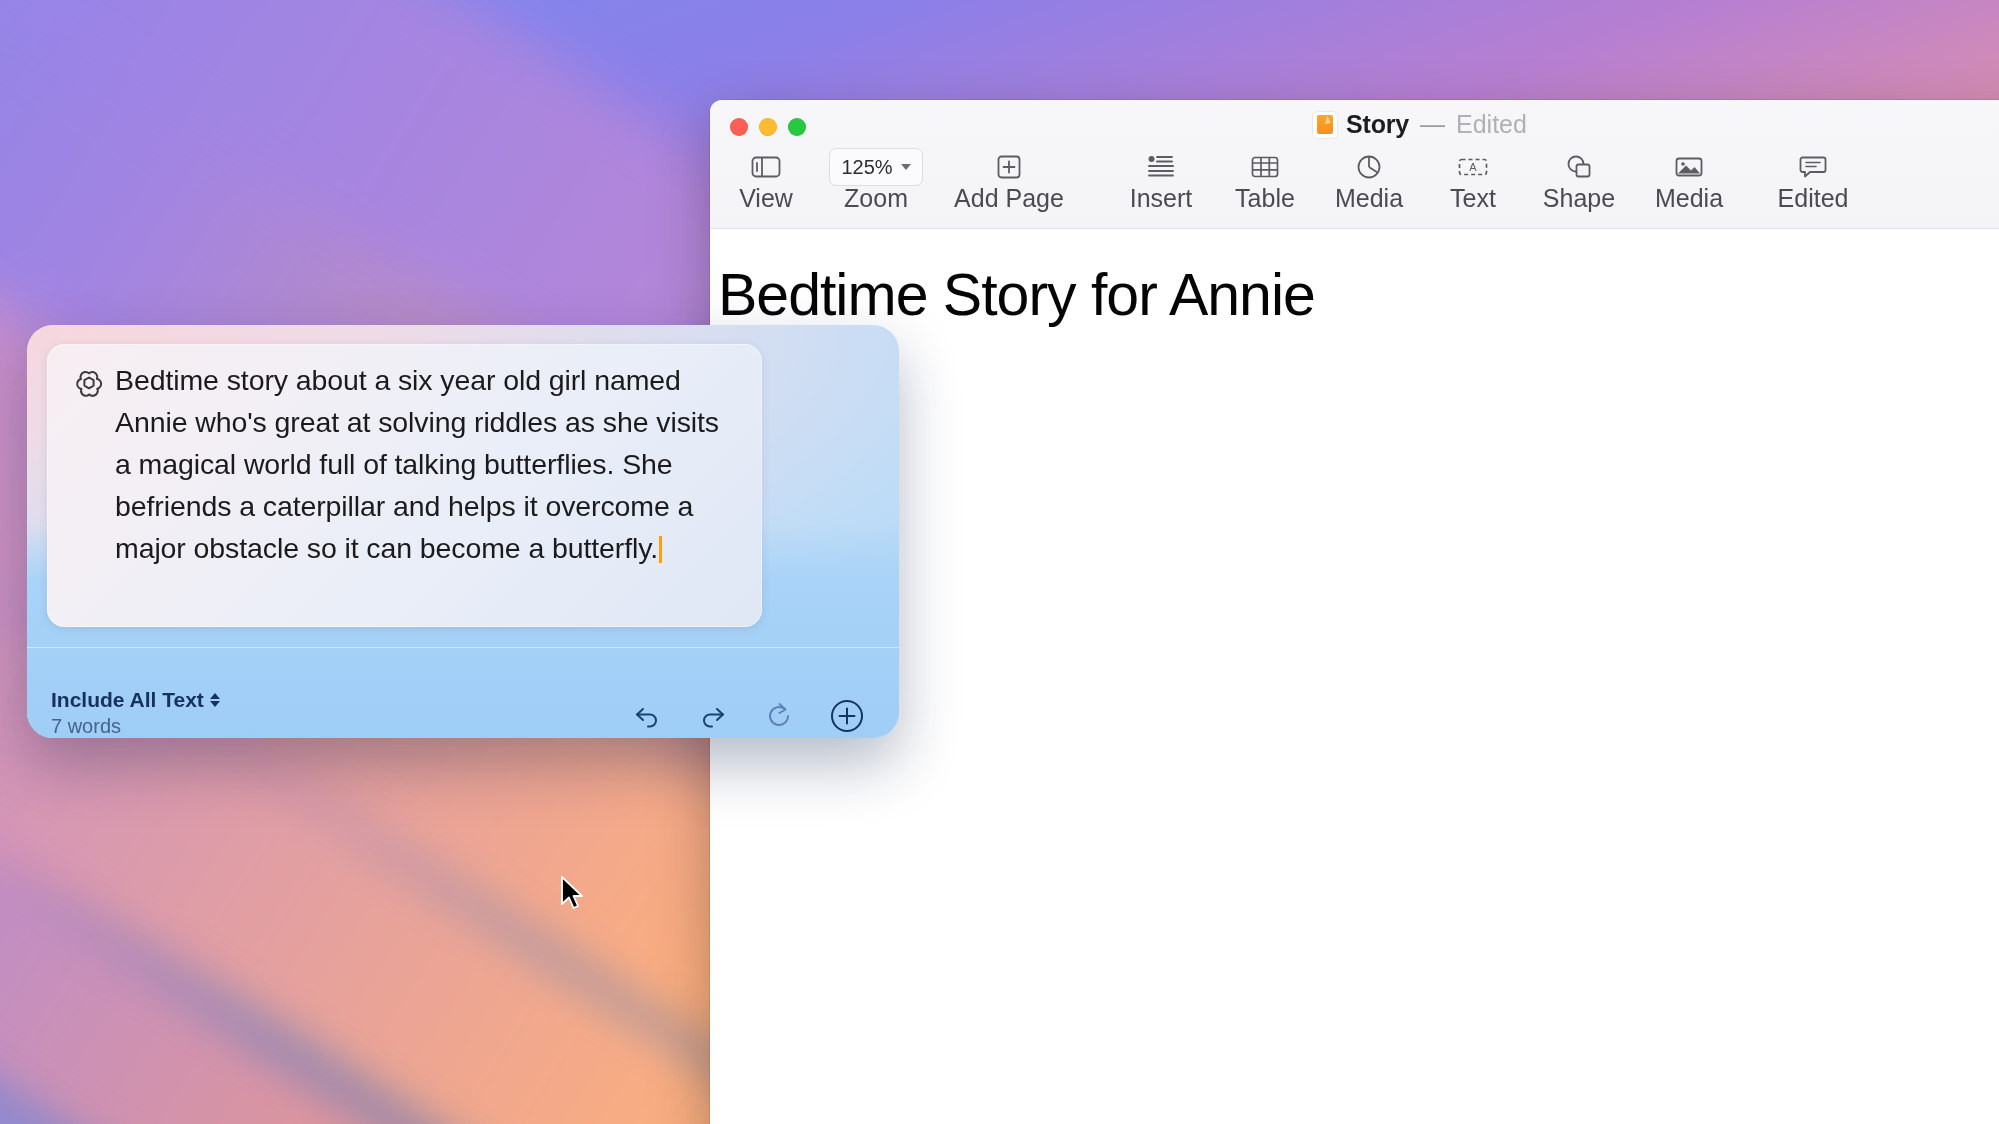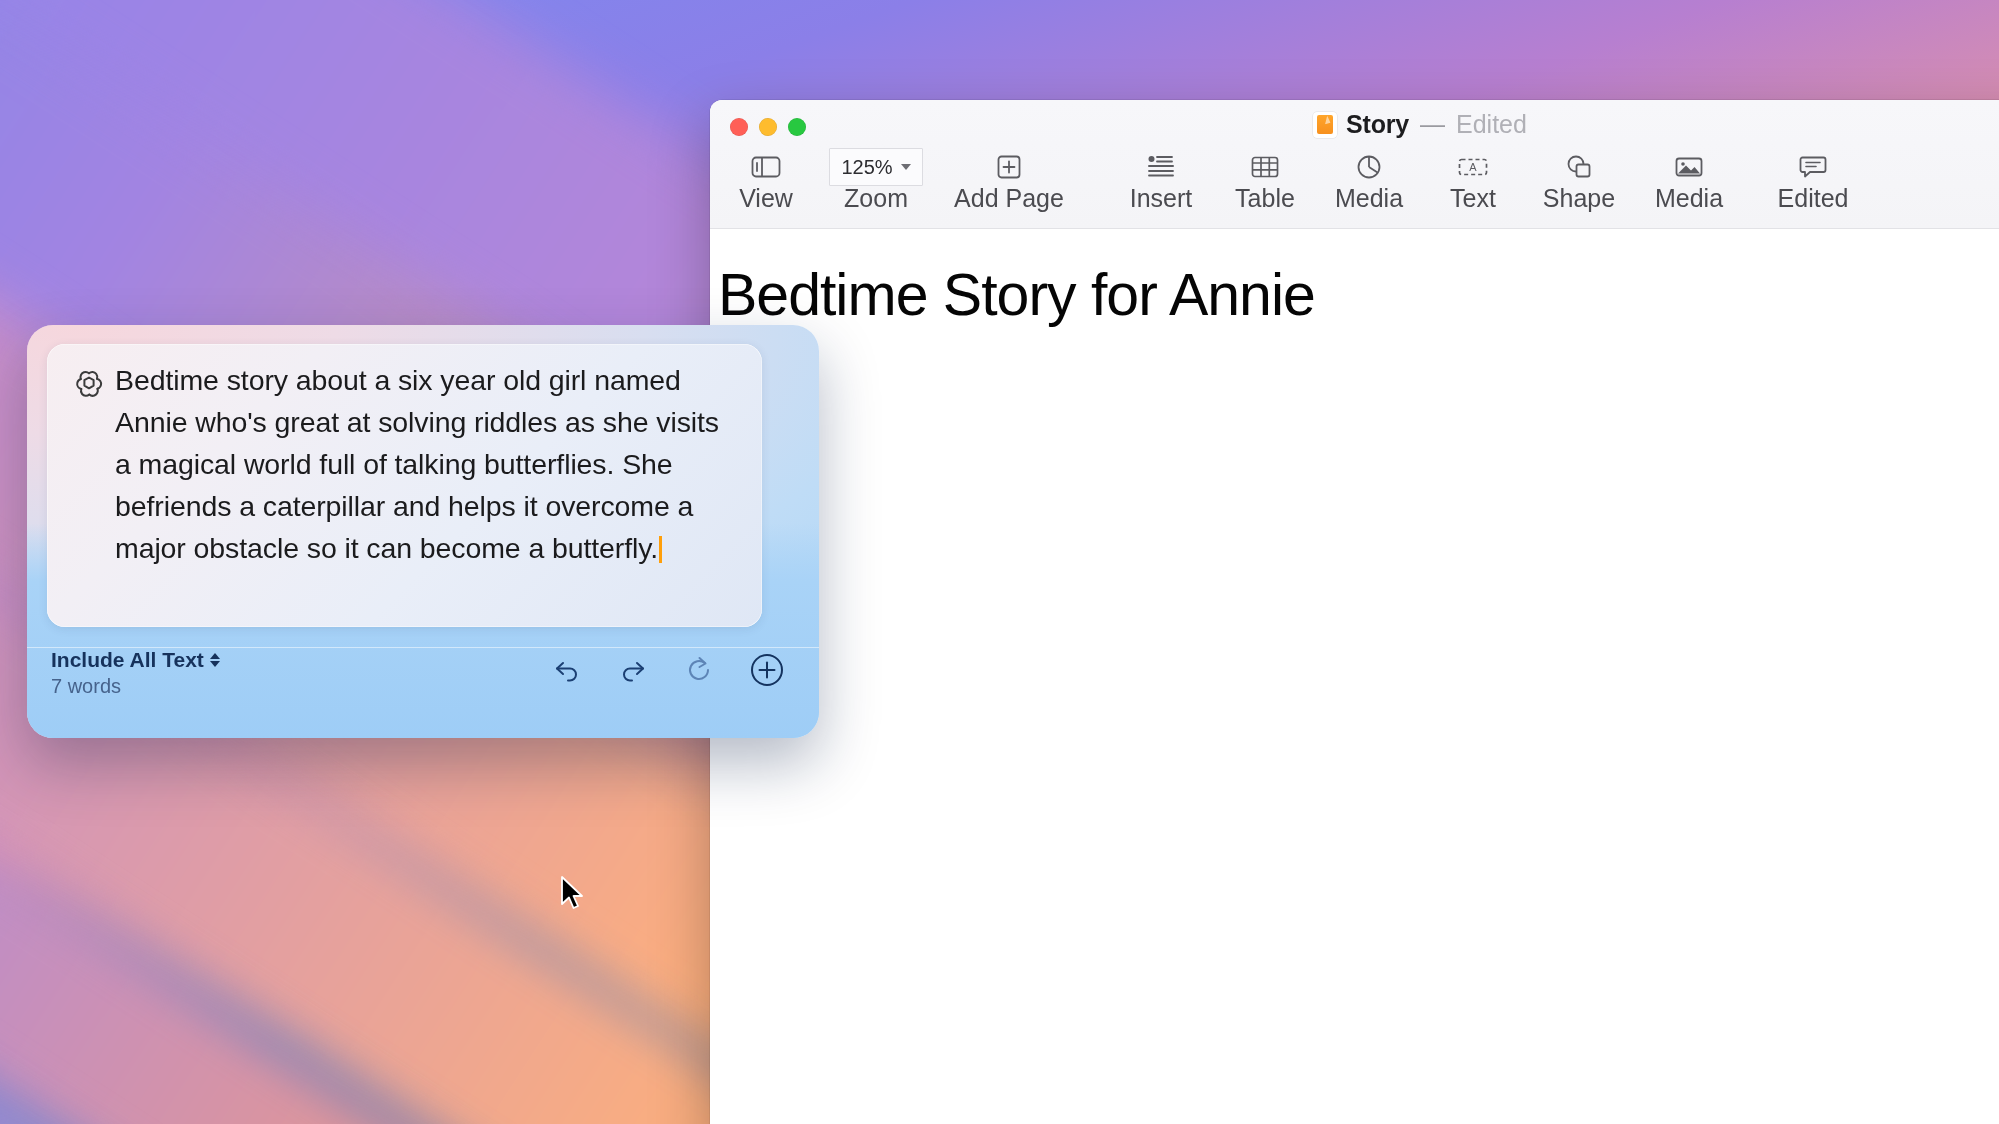--- a/index.html
+++ b/index.html
@@ -82,21 +82,21 @@
     display:flex;flex-direction:column;align-items:center;justify-content:flex-start;
     min-width:64px;padding-top:2px;cursor:default;
   }
   .tb-gap{width:54px;}
   .tb-gap-sm{width:18px;}
   .tb-icon{height:38px;display:flex;align-items:center;justify-content:center;color:#5c5c61;}
   .tb-label{font-size:25px;color:#4b4b50;margin-top:-2px;}
 
   .zoom-pill{
     display:flex;align-items:center;gap:8px;height:36px;padding:0 11px;
-    border:1px solid #dcdce1;border-radius:1px;background:#fbfbfd;
+    border:1px solid #dcdce1;border-radius:7px;background:#fbfbfd;
     font-size:20px;color:#2d2d31;
   }
   .chev{width:0;height:0;border-left:5px solid transparent;border-right:5px solid transparent;border-top:6px solid #6d6d73;}
 
   .toolbar-sep{
     position:absolute;left:0;right:0;top:128px;height:1px;background:#e2e2e6;
   }
 
   .doc-canvas{position:absolute;left:0;right:0;top:129px;bottom:0;background:#ffffff;}
   .page-heading{
@@ -104,21 +104,21 @@
     font-size:59px;font-weight:normal;color:#050505;letter-spacing:-1px;
   }
   .page-heading{left:0;}
   .doc-body{position:absolute;left:0;top:0;}
   .caret{
     position:absolute;left:0;top:0;width:3px;height:42px;background:#7a7a7e;
   }
 
   
   #wt-popover{
-    position:absolute;left:27px;top:325px;width:792px;height:413px;
+    position:absolute;left:27px;top:325px;width:872px;height:413px;
     border-radius:26px;overflow:hidden;
     box-shadow:0 26px 60px rgba(10,30,70,.30),0 0 0 .5px rgba(255,255,255,.45) inset;
   }
   .wt-bg{
     position:absolute;inset:0;
     background:
       radial-gradient(150% 120% at 6% 0%, #f6d7dd 0%, #eedbe6 22%, #d8def0 48%, #bfdcf6 70%, #a7d3f8 100%);
   }
   .wt-bg2{
     position:absolute;inset:0;
@@ -143,21 +143,21 @@
   }
   .wt-caret{
     display:inline-block;width:3px;height:27px;background:#ff9f0a;
     vertical-align:-5px;margin-left:1px;
   }
   .wt-sep{
     position:absolute;left:0;right:0;top:322px;height:1px;background:rgba(255,255,255,.5);
   }
   .wt-footer{
     position:absolute;left:0;right:4px;top:323px;height:90px;
-    display:flex;align-items:flex-start;justify-content:space-between;
+    display:flex;align-items:flex-end;justify-content:space-between;
     padding:0 26px 0 24px;box-sizing:border-box;
   }
   .wt-f-left{display:flex;flex-direction:column;gap:3px;}
   .wt-include{
     display:flex;align-items:center;gap:6px;
     font-size:21px;font-weight:bold;color:#16325c;
   }
   .updown{display:inline-flex;flex-direction:column;gap:2px;}
   .updown b{display:block;width:0;height:0;border-left:5px solid transparent;border-right:5px solid transparent;}
   .updown b.u{border-bottom:6px solid #16325c;}

